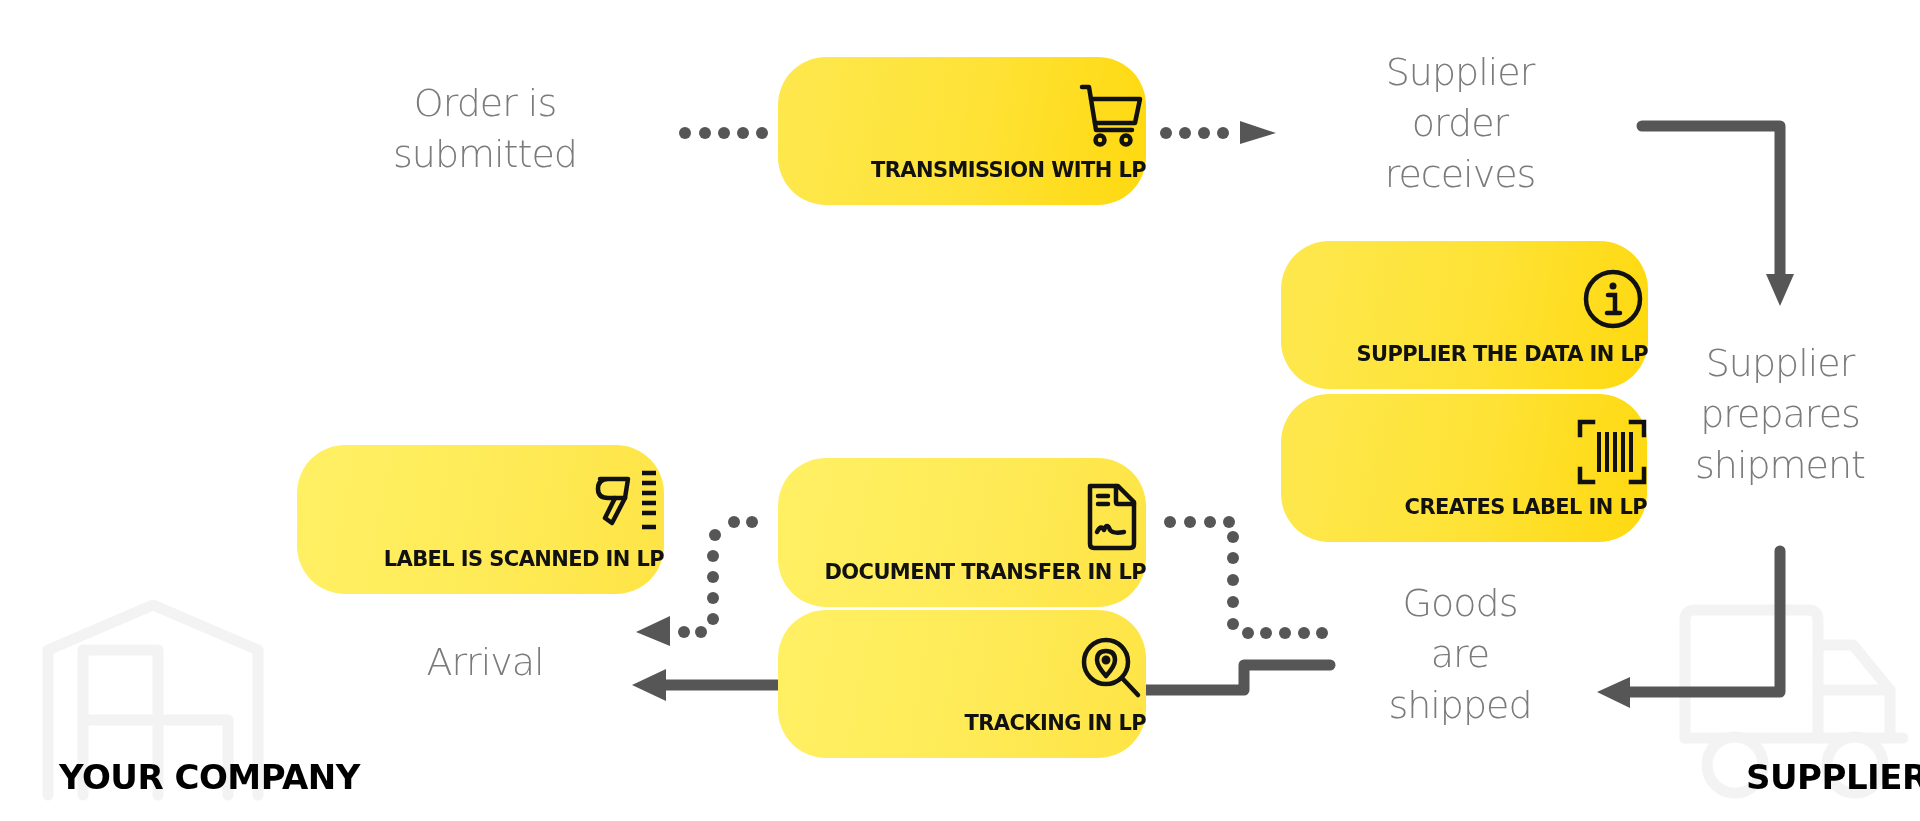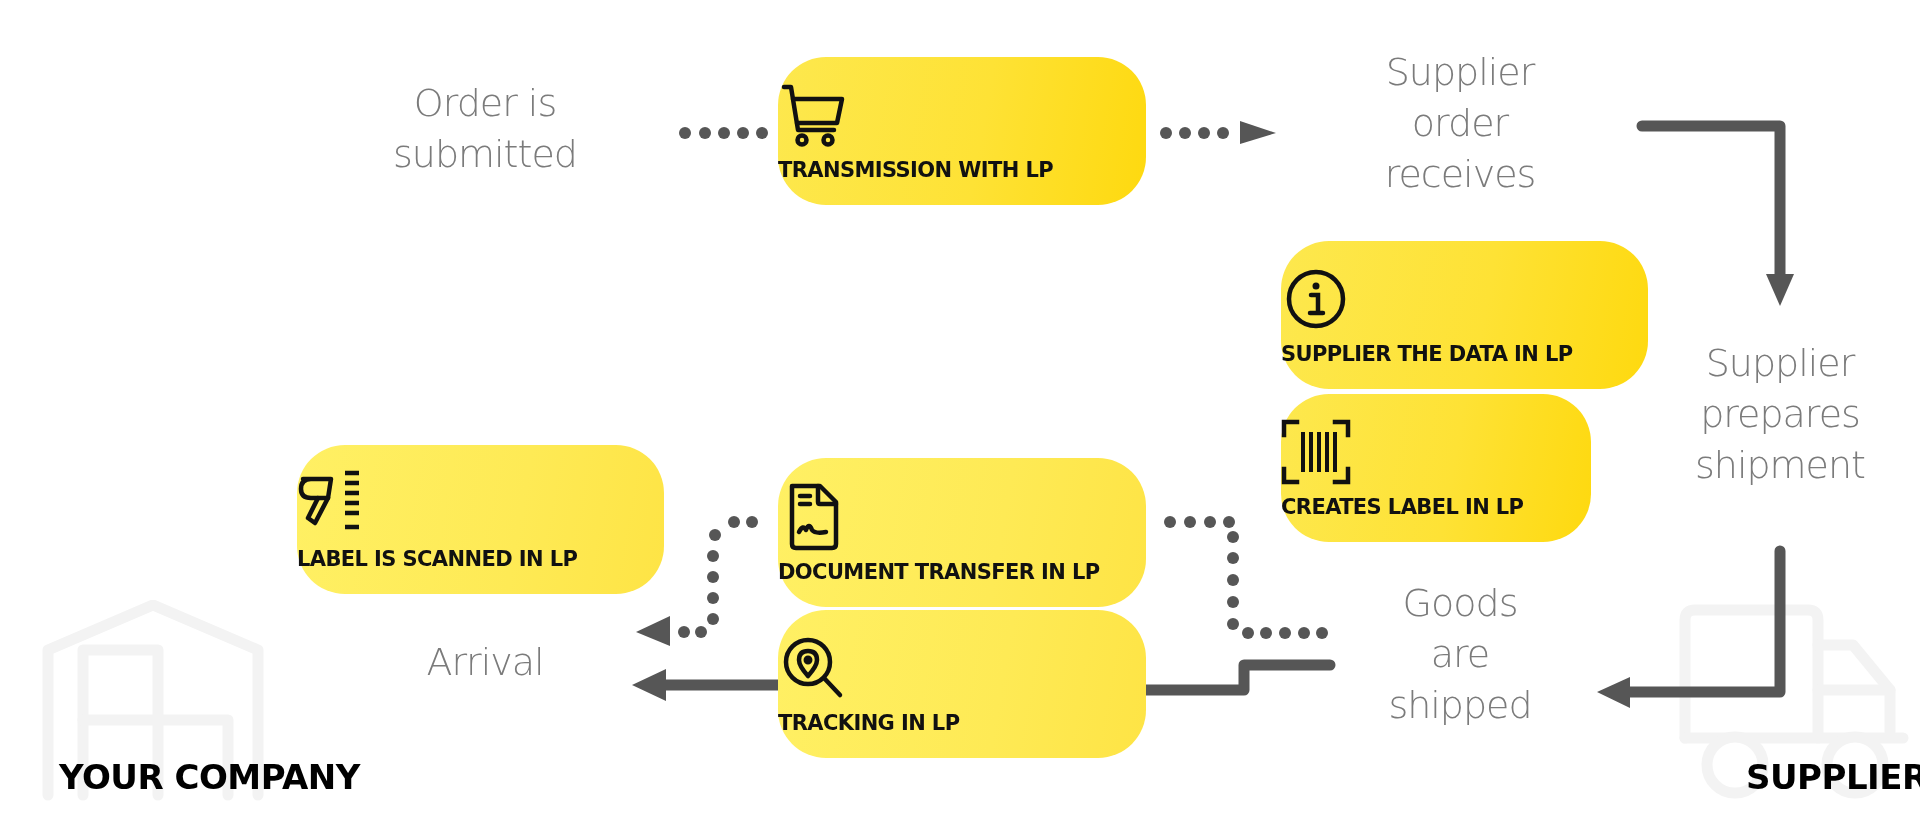--- a/index.html
+++ b/index.html
@@ -5,21 +5,21 @@
     html, body { margin: 0; padding: 0; background: #ffffff; }
     body { width: 1920px; height: 821px; position: relative; overflow: hidden;
            font-family: "Liberation Sans", "DejaVu Sans", sans-serif; }
     #stage { position: absolute; left: 0; top: 0; width: 1920px; height: 821px; }
     svg.connectors { position: absolute; left: 0; top: 0; width: 1920px; height: 821px; }
     .bg-icon { position: absolute; }
     .box {
       position: absolute; box-sizing: border-box;
       border-radius: 48px;
       background: linear-gradient(100deg, #fde84e 0%, #fee235 55%, #fed90f 100%);
-      display: flex; flex-direction: column; align-items: flex-start; justify-content: center;
+      display: flex; flex-direction: column; align-items: flex-end; justify-content: center;
       cursor: default;
     }
     .box.light { background: linear-gradient(100deg, #fff064 0%, #feea55 60%, #fee445 100%); }
     .box .icon { width: 70px; height: 70px; display: block; margin-bottom: 8px; }
     .box .label {
       font-family: "DejaVu Sans", sans-serif; font-weight: bold; font-size: 21px;
       letter-spacing: -0.6px; color: #111111; white-space: nowrap;
     }
     .step {
       position: absolute; text-align: center; color: #7b7b7b;
@@ -158,21 +158,21 @@
 
   <div class="box" style="left:1281px;top:241px;width:367px;height:148px;">
     <svg class="icon" viewBox="0 0 70 70">
       <circle cx="35" cy="35" r="27" fill="none" stroke="#111" stroke-width="4.5"></circle>
       <circle cx="35" cy="22" r="3.5" fill="#111"></circle>
       <path d="M30 31 H37 V49 M29 49 H42" fill="none" stroke="#111" stroke-width="4.5" stroke-linecap="round"></path>
     </svg>
     <div class="label">SUPPLIER THE DATA IN LP</div>
   </div>
 
-  <div class="box" style="left:1281px;top:394px;width:310px;height:148px;">
+  <div class="box" style="left:1281px;top:394px;width:366px;height:148px;">
     <svg class="icon" viewBox="0 0 70 70">
       <g fill="none" stroke="#111" stroke-width="4.5" stroke-linecap="square">
         <path d="M3 18 V5 H16"></path>
           <path d="M54 5 H67 V18"></path>
         <path d="M3 52 V65 H16"></path>
           <path d="M54 65 H67 V52"></path>
         <path d="M22 17 V53 M30 17 V53 M38 17 V53 M46 17 V53 M54 17 V53" stroke-width="4"></path>
       </g>
     </svg>
     <div class="label">CREATES LABEL IN LP</div>

